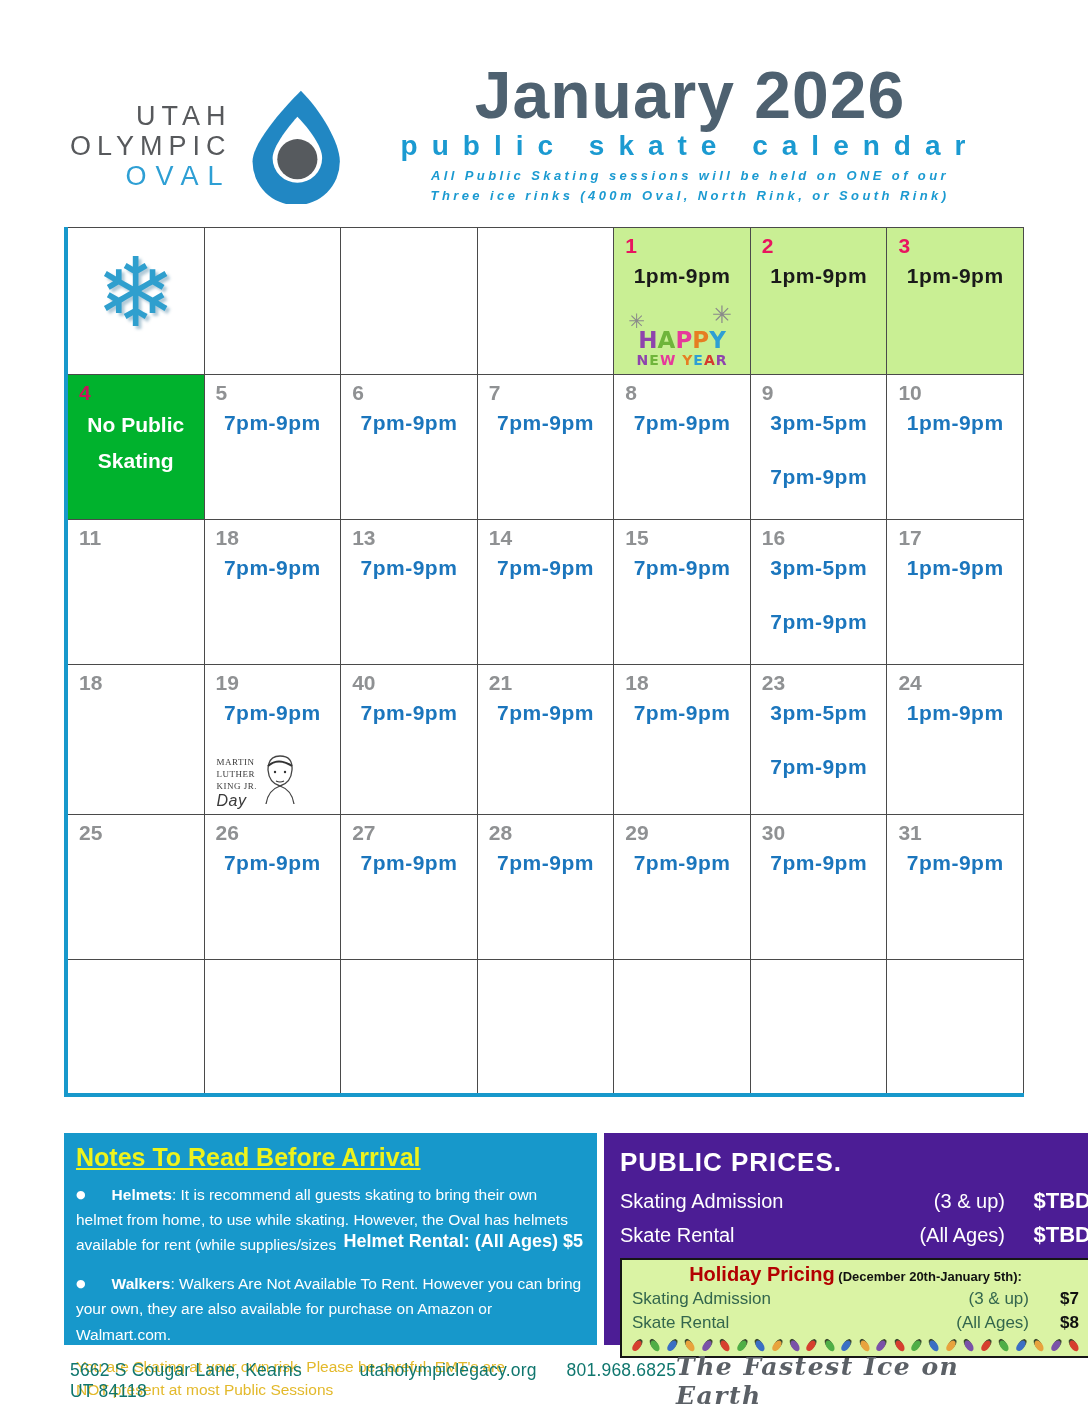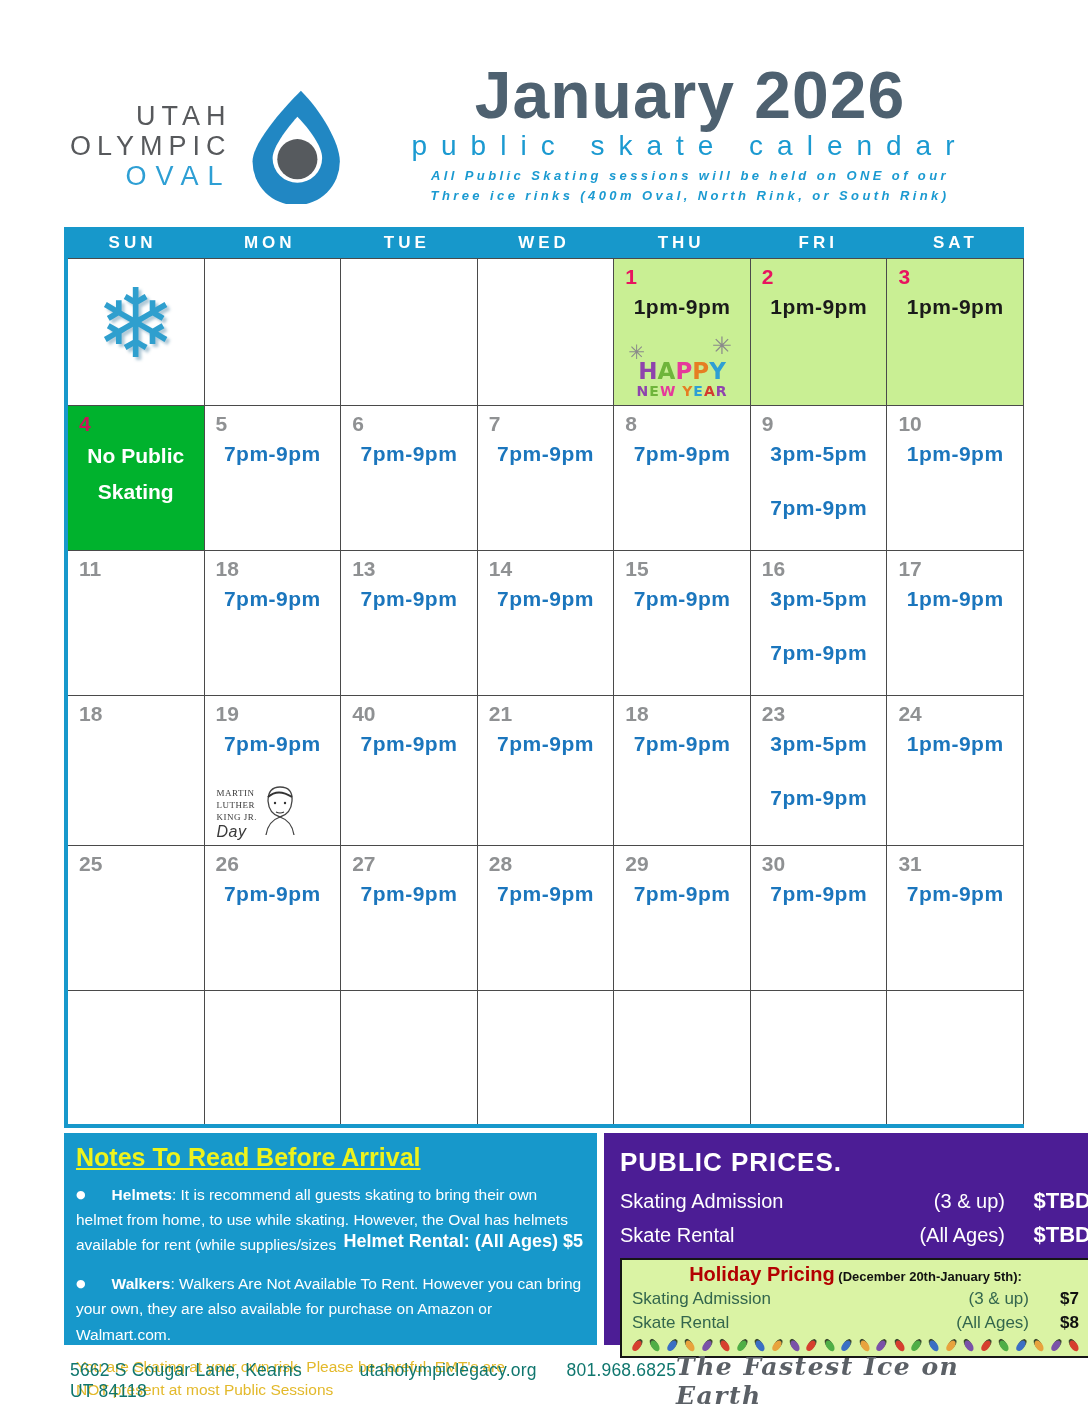--- a/index.html
+++ b/index.html
@@ -6,21 +6,21 @@
   .page{position:relative;width:1088px;height:1408px;background:#fff;overflow:hidden;
         font-family:"Liberation Sans",sans-serif;}
 
   
   .logo{position:absolute;left:70px;top:86px;display:flex;align-items:center;gap:4px;}
   .logo-text{text-align:right;color:#57595c;line-height:1.1;font-weight:500;}
   .logo-l1,.logo-l2{font-size:27px;letter-spacing:6px;}
   .logo-l3{font-size:27px;letter-spacing:9px;color:#2e9fd4;}
   .title-block{position:absolute;left:358px;top:62px;width:664px;text-align:center;}
   .title{font-size:66px;font-weight:bold;color:#4e6170;letter-spacing:1px;line-height:1.0;margin:0;}
-  .subtitle{font-size:28px;color:#1b9ad1;font-weight:400;letter-spacing:14px;margin-top:2px;}
+  .subtitle{font-size:28px;color:#1b9ad1;font-weight:700;letter-spacing:14px;margin-top:2px;}
   .hnote{font-size:13px;font-weight:bold;font-style:italic;color:#1b9ad1;
          letter-spacing:3.4px;line-height:1.5;margin-top:4px;}
 
   
   .calendar{position:absolute;left:64px;top:227px;width:960px;}
   .dow-row{display:grid;grid-template-columns:repeat(7,1fr);background:#1798cb;height:31px;align-items:center;}
   .dow{color:#fff;text-align:center;font-weight:bold;font-size:17px;letter-spacing:4px;}
   .cal-grid{border-left:4px solid #1798cb;border-bottom:4px solid #1798cb;}
   .cal-row{display:grid;grid-template-columns:repeat(7,1fr);}
   .cal-row:nth-child(1){height:147px;}
@@ -111,29 +111,20 @@
   <div class="title-block">
     <div class="title">January 2026</div>
     <div class="subtitle">public skate calendar</div>
     <div class="hnote">
       <div>All Public Skating sessions will be held on ONE of our</div>
       <div>Three ice rinks (400m Oval, North Rink, or South Rink)</div>
     </div>
   </div>
 
   <div class="calendar">
-    <div class="dow-row" id="dow-row">
-        <div class="dow">SUN</div>
-        <div class="dow">MON</div>
-        <div class="dow">TUE</div>
-        <div class="dow">WED</div>
-        <div class="dow">THU</div>
-        <div class="dow">FRI</div>
-        <div class="dow">SAT</div>
-      </div>
     <div class="cal-grid" id="cal-grid">
         <div class="cal-row">
           <div class="cell">
             <span class="snowflake">❄</span>
           </div>
           <div class="cell"></div>
           <div class="cell"></div>
           <div class="cell"></div>
           <div class="cell bg-lightgreen">
             <span class="date pink">1</span>

